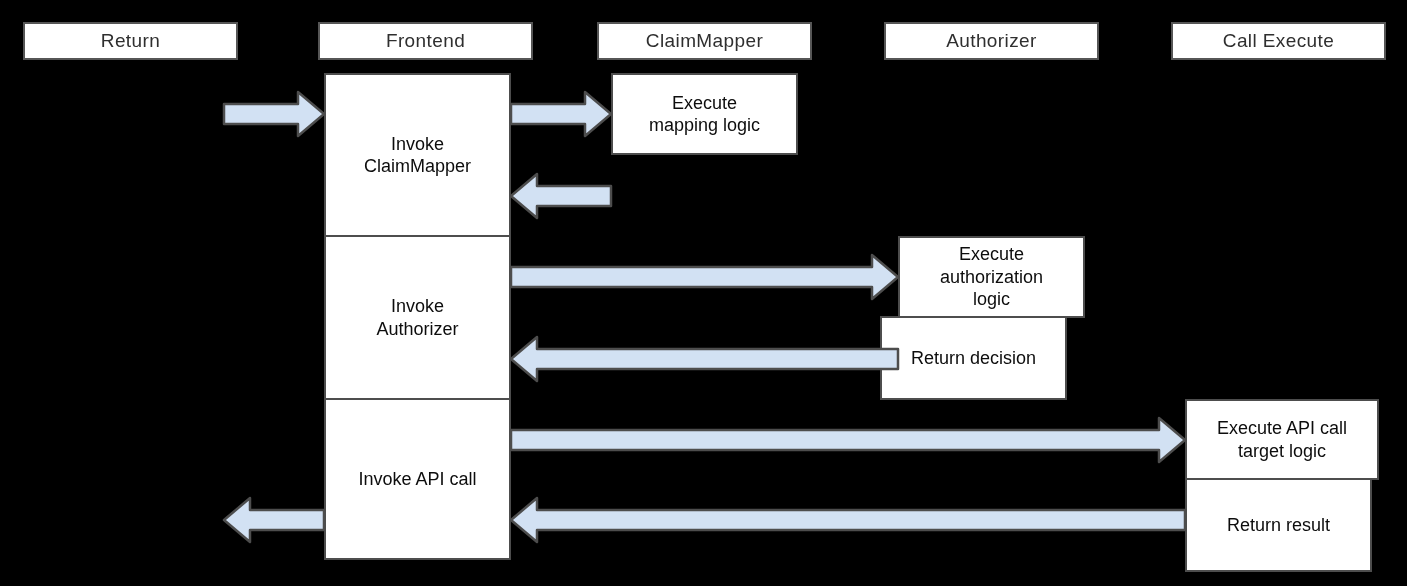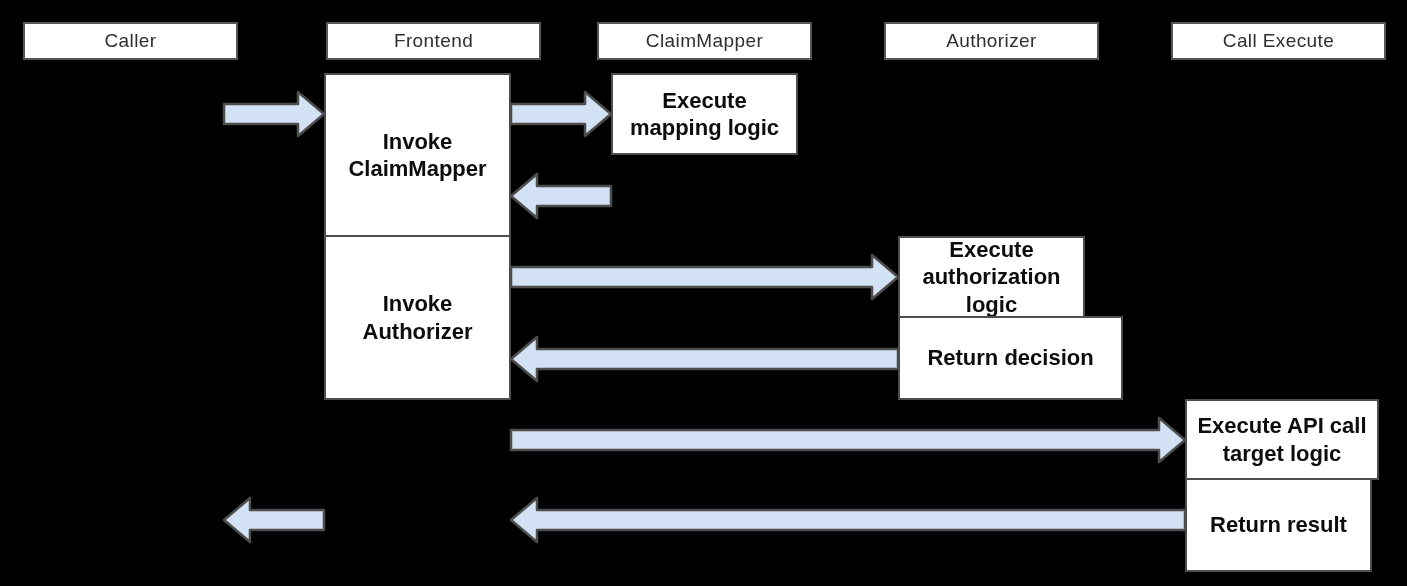--- a/index.html
+++ b/index.html
@@ -43,61 +43,62 @@
   }
   .act {
     position: absolute;
     background: var(--box-fill);
     border: 2px solid var(--box-border);
     box-sizing: border-box;
     display: flex;
     align-items: center;
     justify-content: center;
     text-align: center;
-    font-size: 22px;
-    font-weight: bold;
+    font-size: 18px;
+    font-weight: normal;
     line-height: 1.25;
     color: var(--activity-text);
     white-space: pre-line;
   }
   .arrow {
     position: absolute;
     display: block;
   }
   .arrow polygon {
     fill: var(--arrow-fill);
     stroke: var(--arrow-stroke);
     stroke-width: 2.5;
     stroke-linejoin: round;
   }
 </style>
 </head>
 <body>
 
 <div class="canvas">
 
-  <div class="hdr" style="left:23px">Caller</div>
-  <div class="hdr" style="left:326px">Frontend</div>
+  <div class="hdr" style="left:23px">Return</div>
+  <div class="hdr" style="left:318px">Frontend</div>
   <div class="hdr" style="left:597px">ClaimMapper</div>
   <div class="hdr" style="left:884px">Authorizer</div>
   <div class="hdr" style="left:1171px">Call Execute</div>
 
 
   <div class="act" style="left:324px; top:73px; width:187px; height:164px">Invoke
 ClaimMapper</div>
   <div class="act" style="left:324px; top:235px; width:187px; height:165px">Invoke
 Authorizer</div>
+  <div class="act" style="left:324px; top:398px; width:187px; height:162px">Invoke API call</div>
 
   <div class="act" style="left:611px; top:73px; width:187px; height:82px">Execute
 mapping logic</div>
 
   <div class="act" style="left:898px; top:236px; width:187px; height:82px">Execute
 authorization
 logic</div>
-  <div class="act" style="left:898px; top:316px; width:225px; height:84px">Return decision</div>
+  <div class="act" style="left:880px; top:316px; width:187px; height:84px">Return decision</div>
 
   <div class="act" style="left:1185px; top:399px; width:194px; height:81px">Execute API call
 target logic</div>
   <div class="act" style="left:1185px; top:478px; width:187px; height:94px">Return result</div>
 
   <svg class="arrow" style="left:222px; top:90px" width="104" height="48">
     <polygon points="2,14 76,14 76,2 102,24 76,46 76,34 2,34"></polygon>
   </svg>
 
   <svg class="arrow" style="left:509px; top:90px" width="104" height="48">

